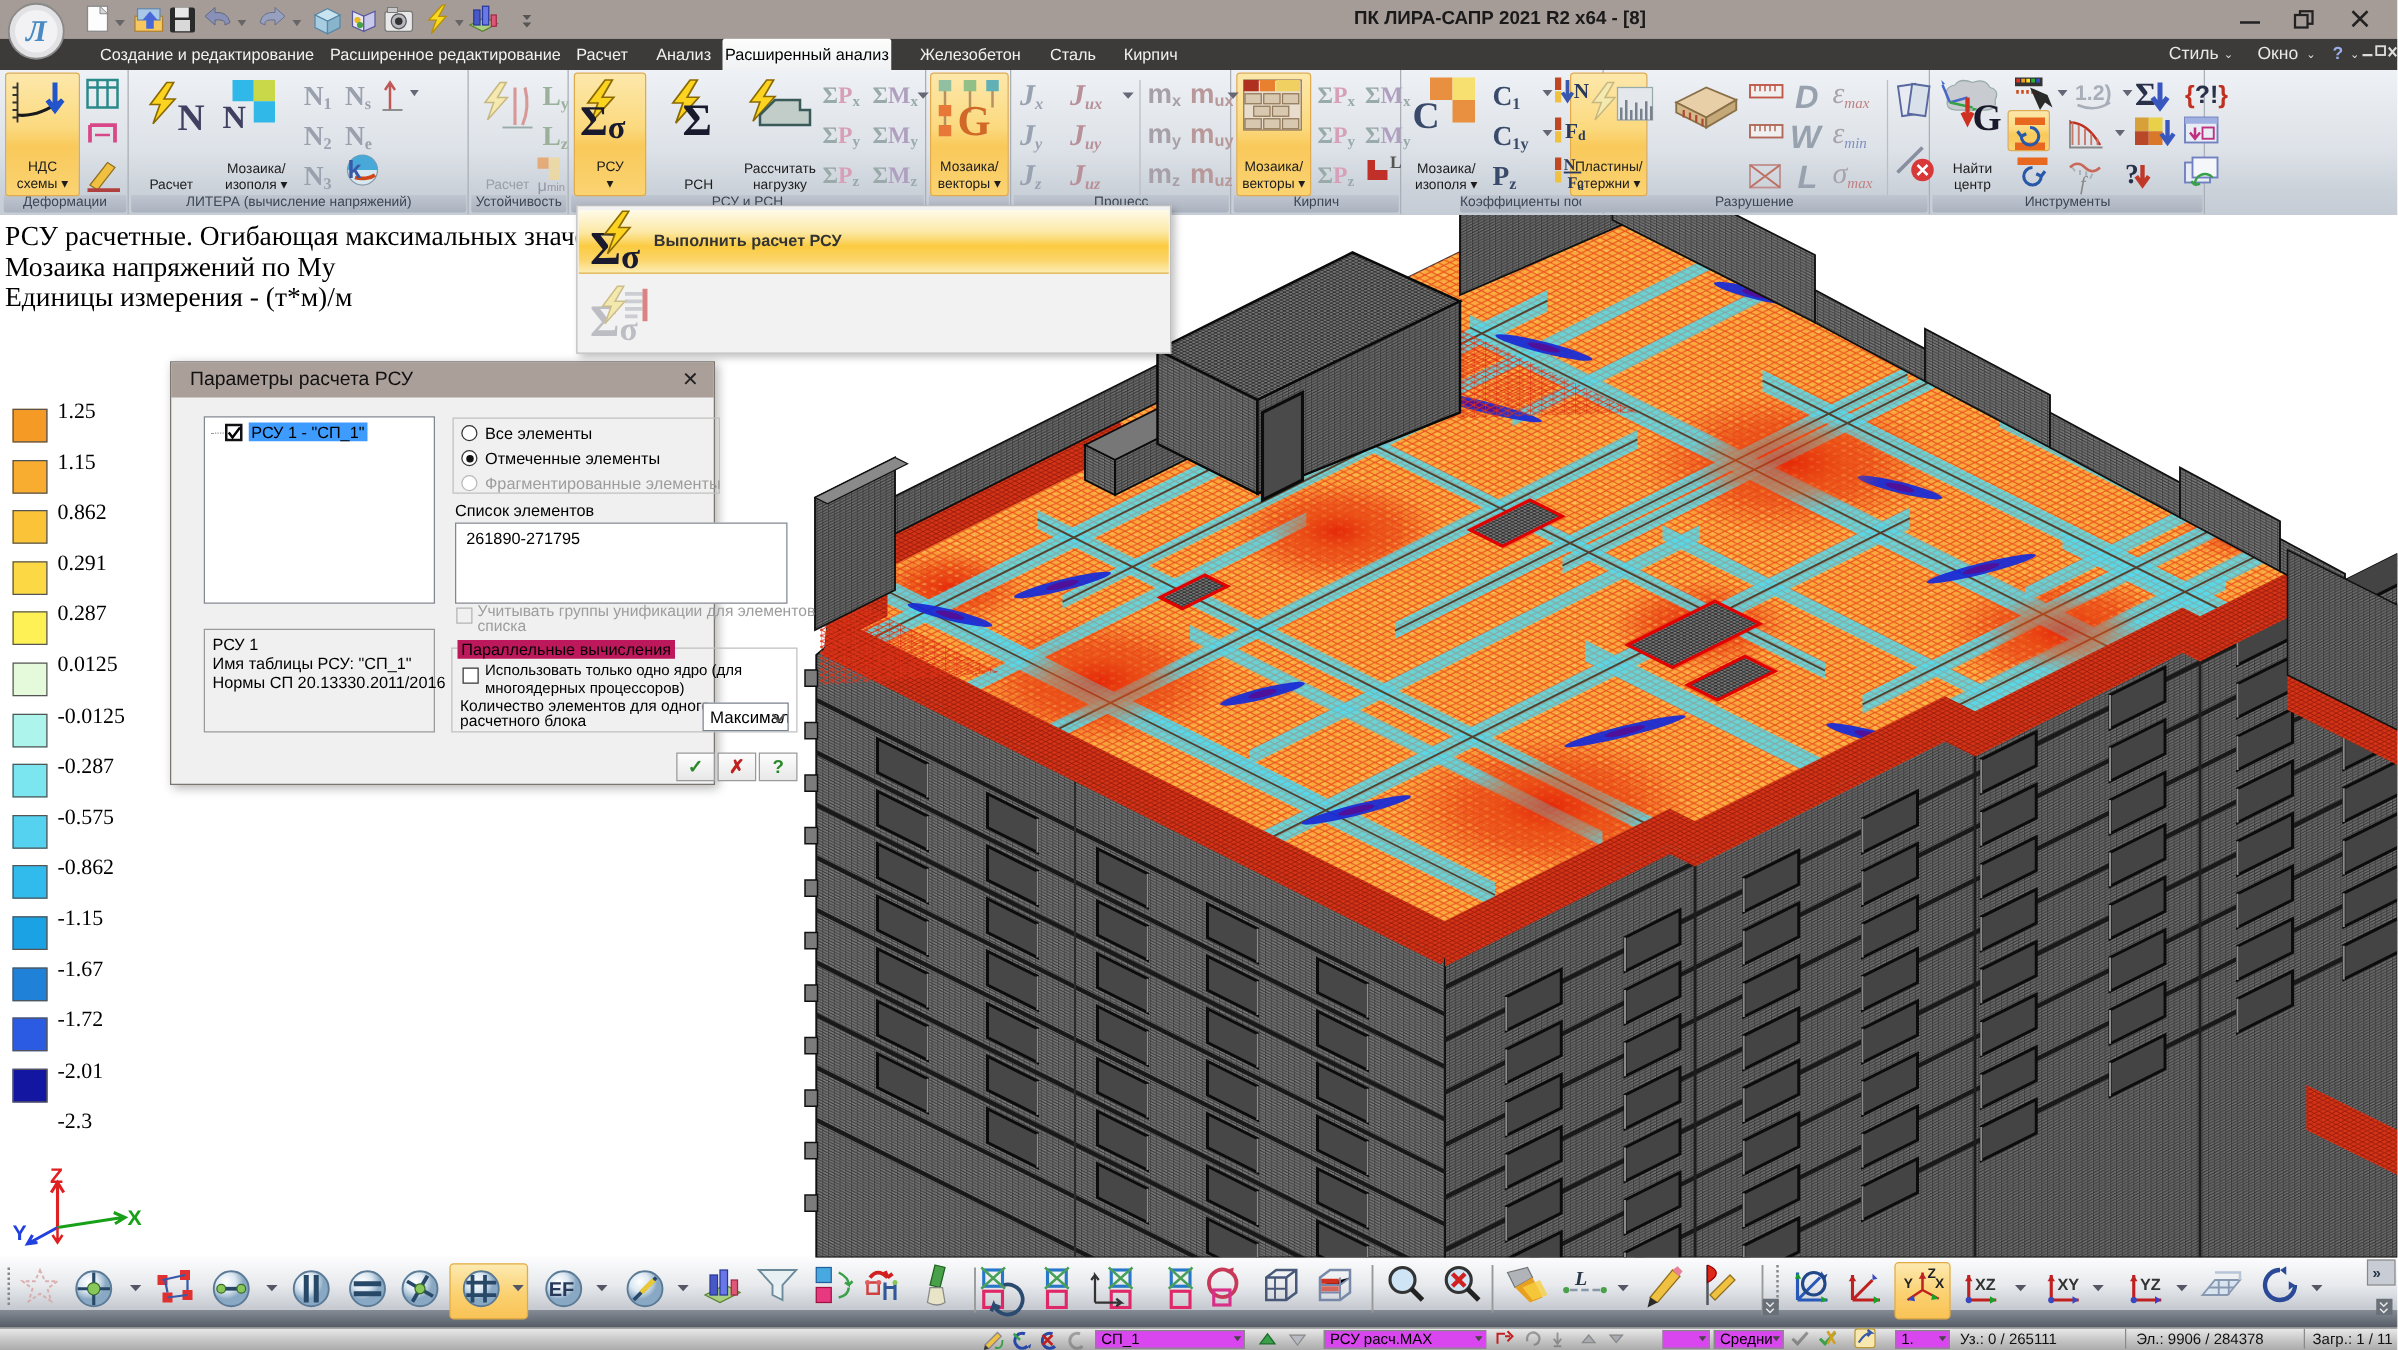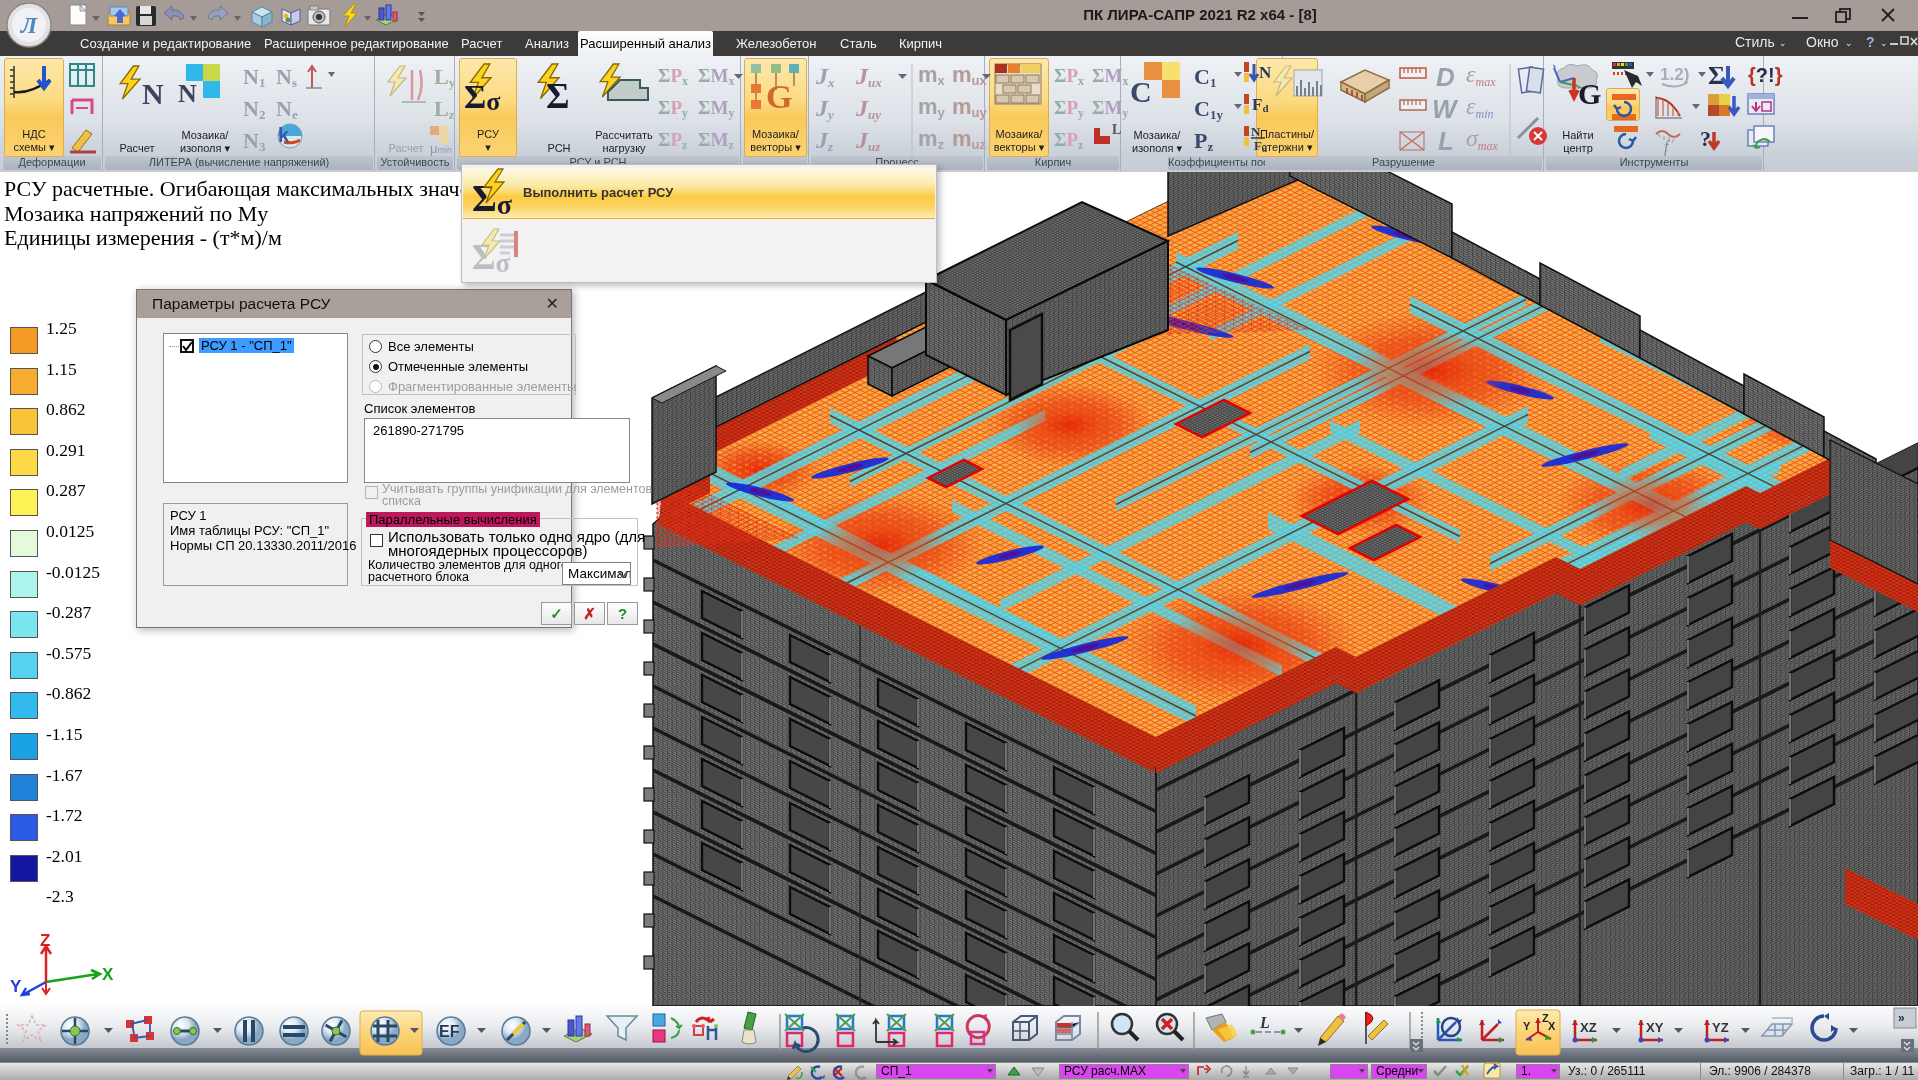--- a/index.html
+++ b/index.html
@@ -1264,21 +1264,21 @@
 <div class="radio dis" style="left:232px;top:90px"></div>
       <div class="lblg" style="left:251px;top:89px">Фрагментированные элементы</div>
 <div class="lbl" style="left:227px;top:111px">Список элементов</div>
 <div class="sunk" style="left:227px;top:128px;width:266px;height:65px"></div>
 <div class="lbl" style="left:236px;top:133px">261890-271795</div>
 <div class="cb dis" style="left:228px;top:196px;width:13px;height:13px"></div>
 <div class="lblg" style="left:245px;top:194px;font-size:12.5px;line-height:11.8px">Учитывать группы унификации для элементов<br>списка</div>
 <div class="gbox" style="left:224px;top:228px;width:277px;height:68px"></div>
 <div class="lbl" style="left:229px;top:222px;background:#be185d;padding:0 3px">Параллельные вычисления</div>
 <div class="cb" style="left:233px;top:244px;width:13px;height:13px"></div>
-<div class="lbl" style="left:251px;top:240px;font-size:15px;line-height:13.8px">Использовать только одно ядро (для<br>многоядерных процессоров)</div>
+<div class="lbl" style="left:251px;top:240px;font-size:12px;line-height:13.8px">Использовать только одно ядро (для<br>многоядерных процессоров)</div>
 <div class="lbl" style="left:231px;top:269px;font-size:12.5px;line-height:12.4px">Количество элементов для одного<br>расчетного блока</div>
 <div class="combo" style="left:425px;top:272px;width:69px;height:23px;line-height:22px;padding-left:5px;overflow:hidden">Максимал<svg class="abs" style="right:2px;top:8px" width="10" height="8">
           <path d="M0 0 L5 6 L10 0" stroke="#555" stroke-width="1.8" fill="none"></path>
         </svg></div>
 <div class="btn3" style="left:404px;top:312px;color:#2a8a2a;height:23px;line-height:21px">✓</div>
 <div class="btn3" style="left:437px;top:312px;color:#c02020;height:23px;line-height:21px">✗</div>
 <div class="btn3" style="left:470px;top:312px;color:#2a8a2a;height:23px;line-height:21px">?</div>
 </div>
 <div class="menu">
 <div class="mi1">

